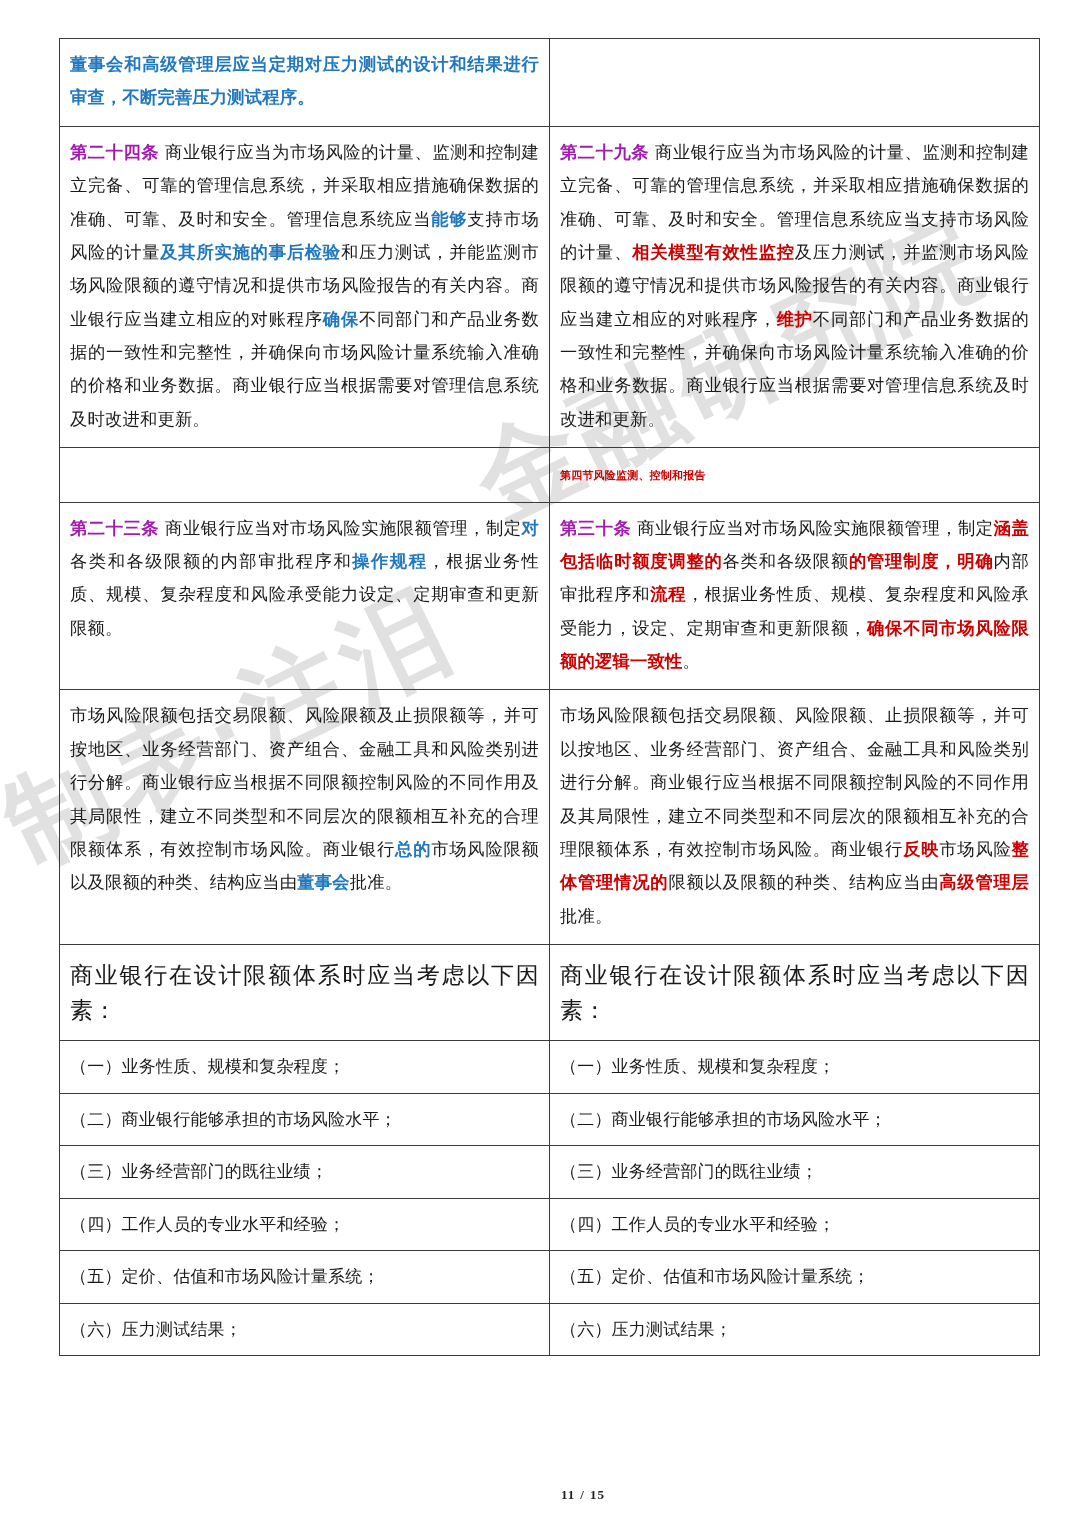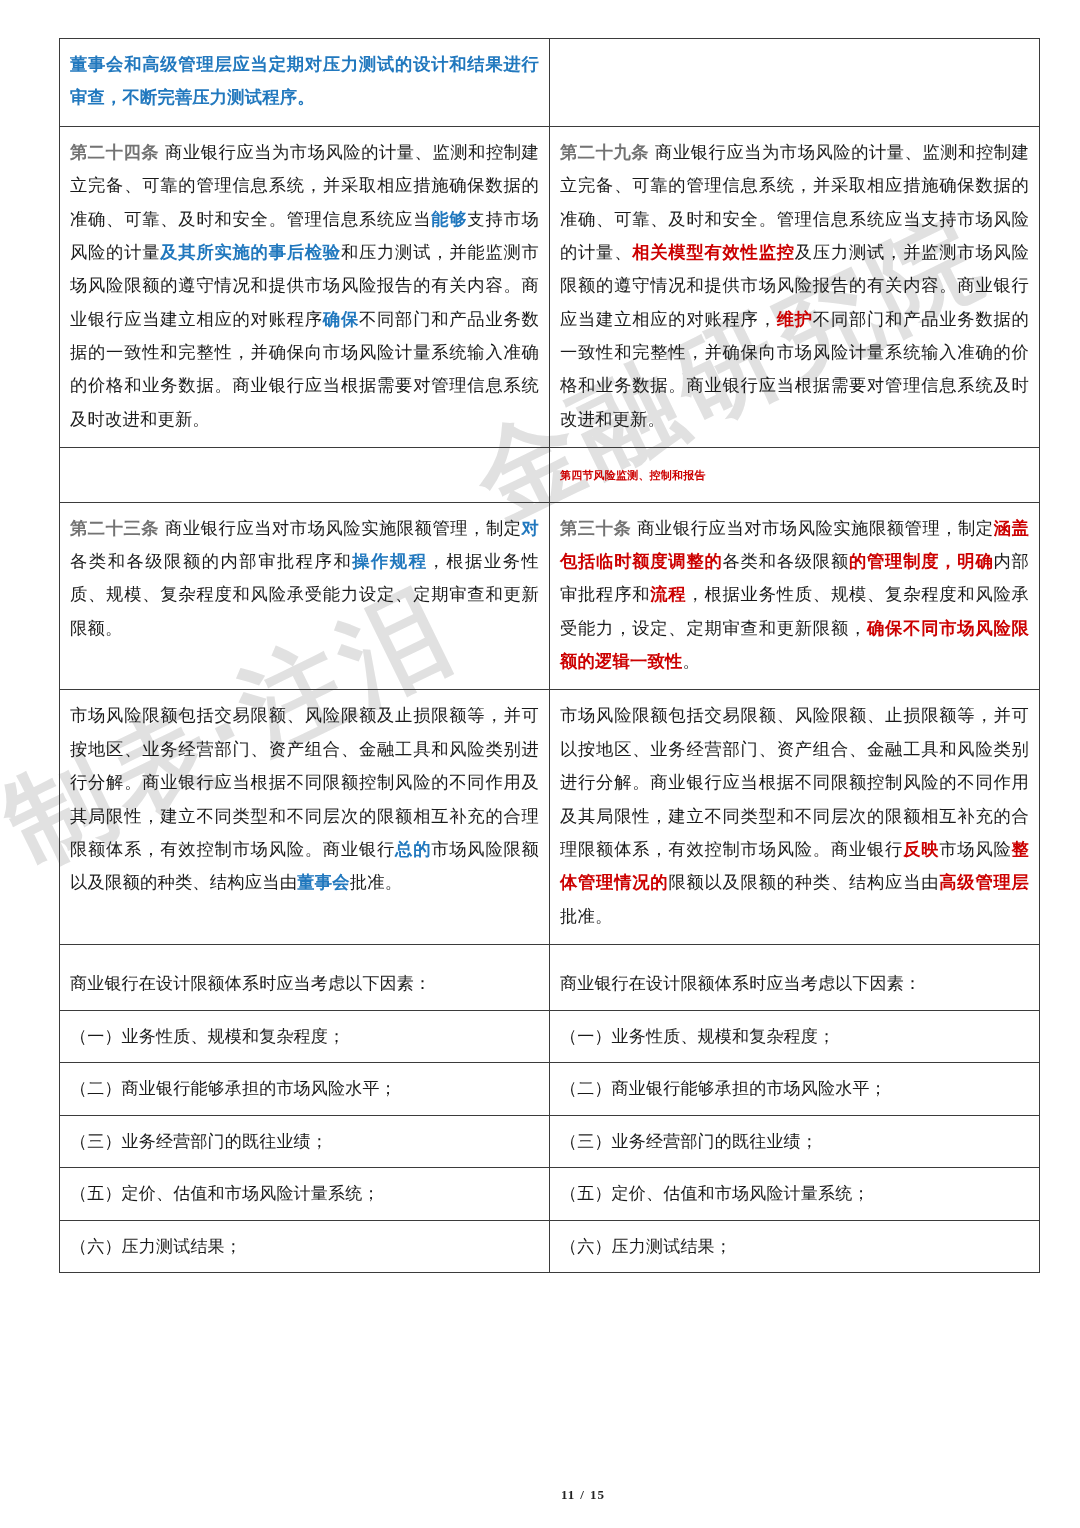--- a/index.html
+++ b/index.html
@@ -81,33 +81,33 @@
   }
 
   
   #compare-table td.item-cell {
     padding-top: 13px;
     padding-bottom: 13px;
     line-height: 1.5;
     font-size: 17px;
   }
   #compare-table td.lead-cell {
-    padding-top: 26px;
+    padding-top: 13px;
     padding-bottom: 13px;
     line-height: 1.5;
-    font-size: 17px;
+    font-size: 23px;
   }
 
   
   .para { margin: 0; }
 
   
   .art-no {           
     font-weight: 700;
-    color: #737373;
+    color: #a21caf;
     margin-right: 6px;
   }
   .hl-blue {
     color: #2178be;
     font-weight: 700;
   }
   .hl-red {
     color: #cc0000;
     font-weight: 700;
     margin-top: 12px;
@@ -218,20 +218,28 @@
         <tr>
           <td class="item-cell">
             <p class="para"><span>（三）业务经营部门的既往业绩；</span></p>
           </td>
           <td class="item-cell">
             <p class="para"><span>（三）业务经营部门的既往业绩；</span></p>
           </td>
         </tr>
         <tr>
           <td class="item-cell">
+            <p class="para"><span>（四）工作人员的专业水平和经验；</span></p>
+          </td>
+          <td class="item-cell">
+            <p class="para"><span>（四）工作人员的专业水平和经验；</span></p>
+          </td>
+        </tr>
+        <tr>
+          <td class="item-cell">
             <p class="para"><span>（五）定价、估值和市场风险计量系统；</span></p>
           </td>
           <td class="item-cell">
             <p class="para"><span>（五）定价、估值和市场风险计量系统；</span></p>
           </td>
         </tr>
         <tr>
           <td class="item-cell">
             <p class="para"><span>（六）压力测试结果；</span></p>
           </td>

